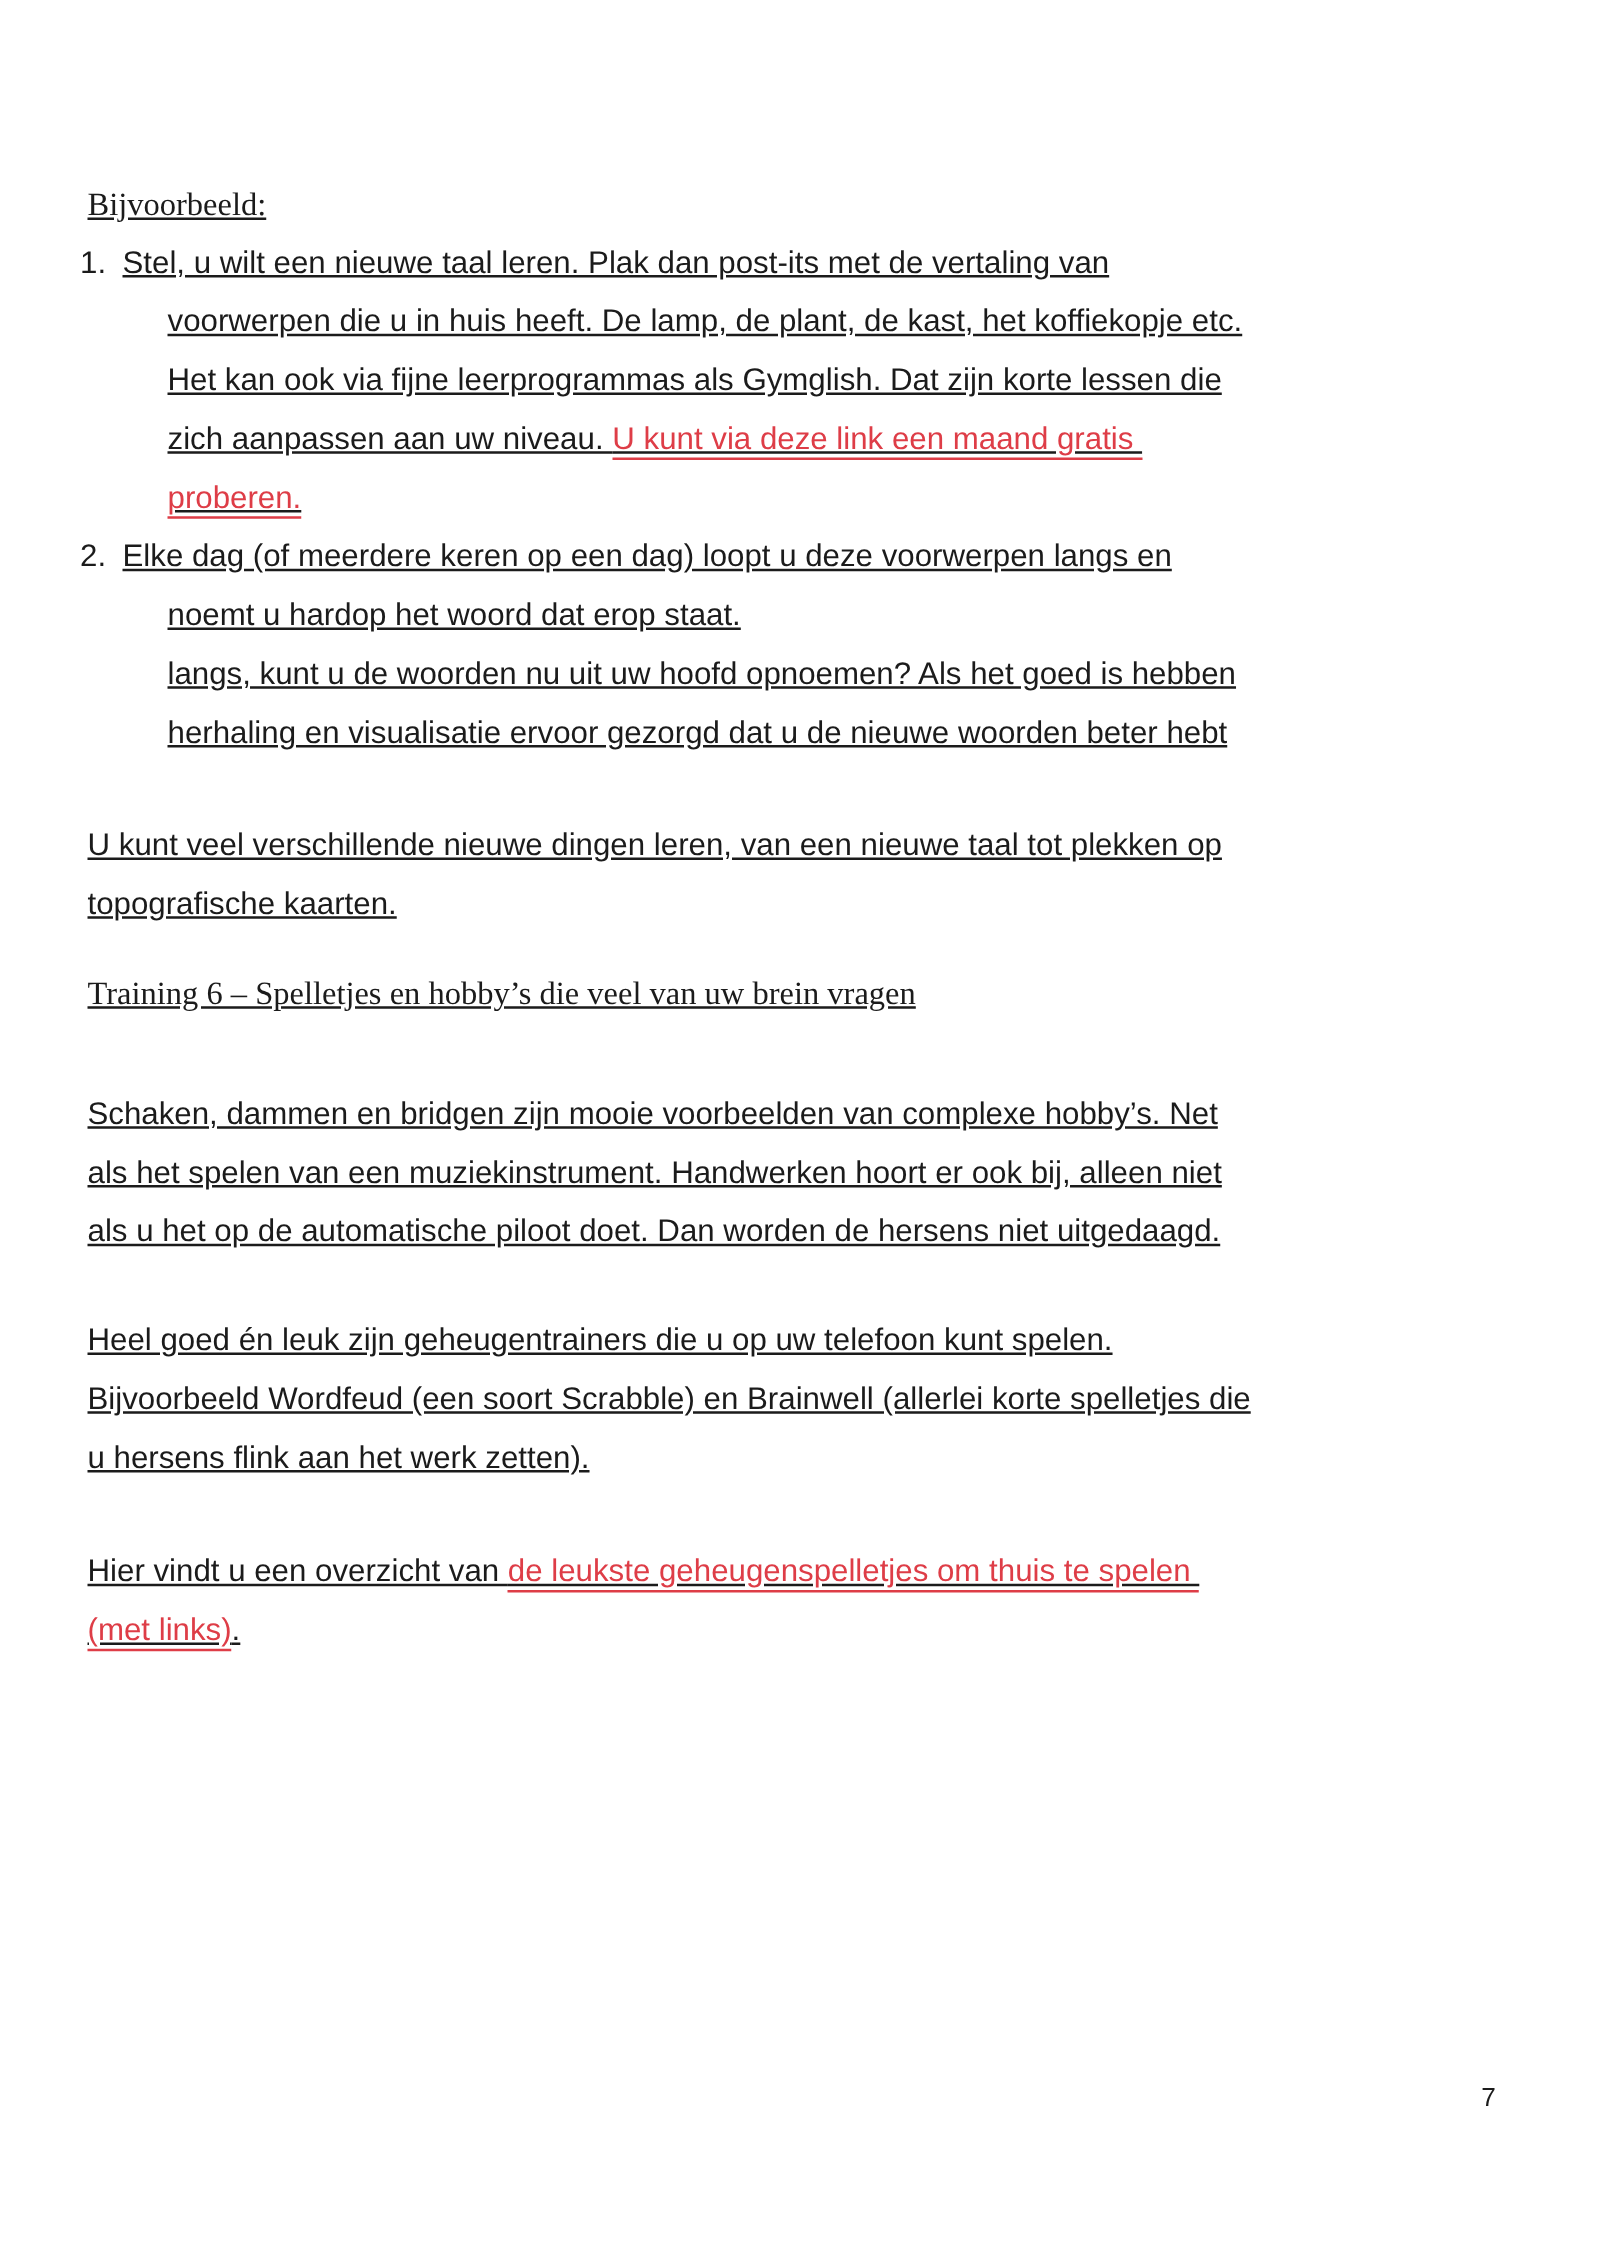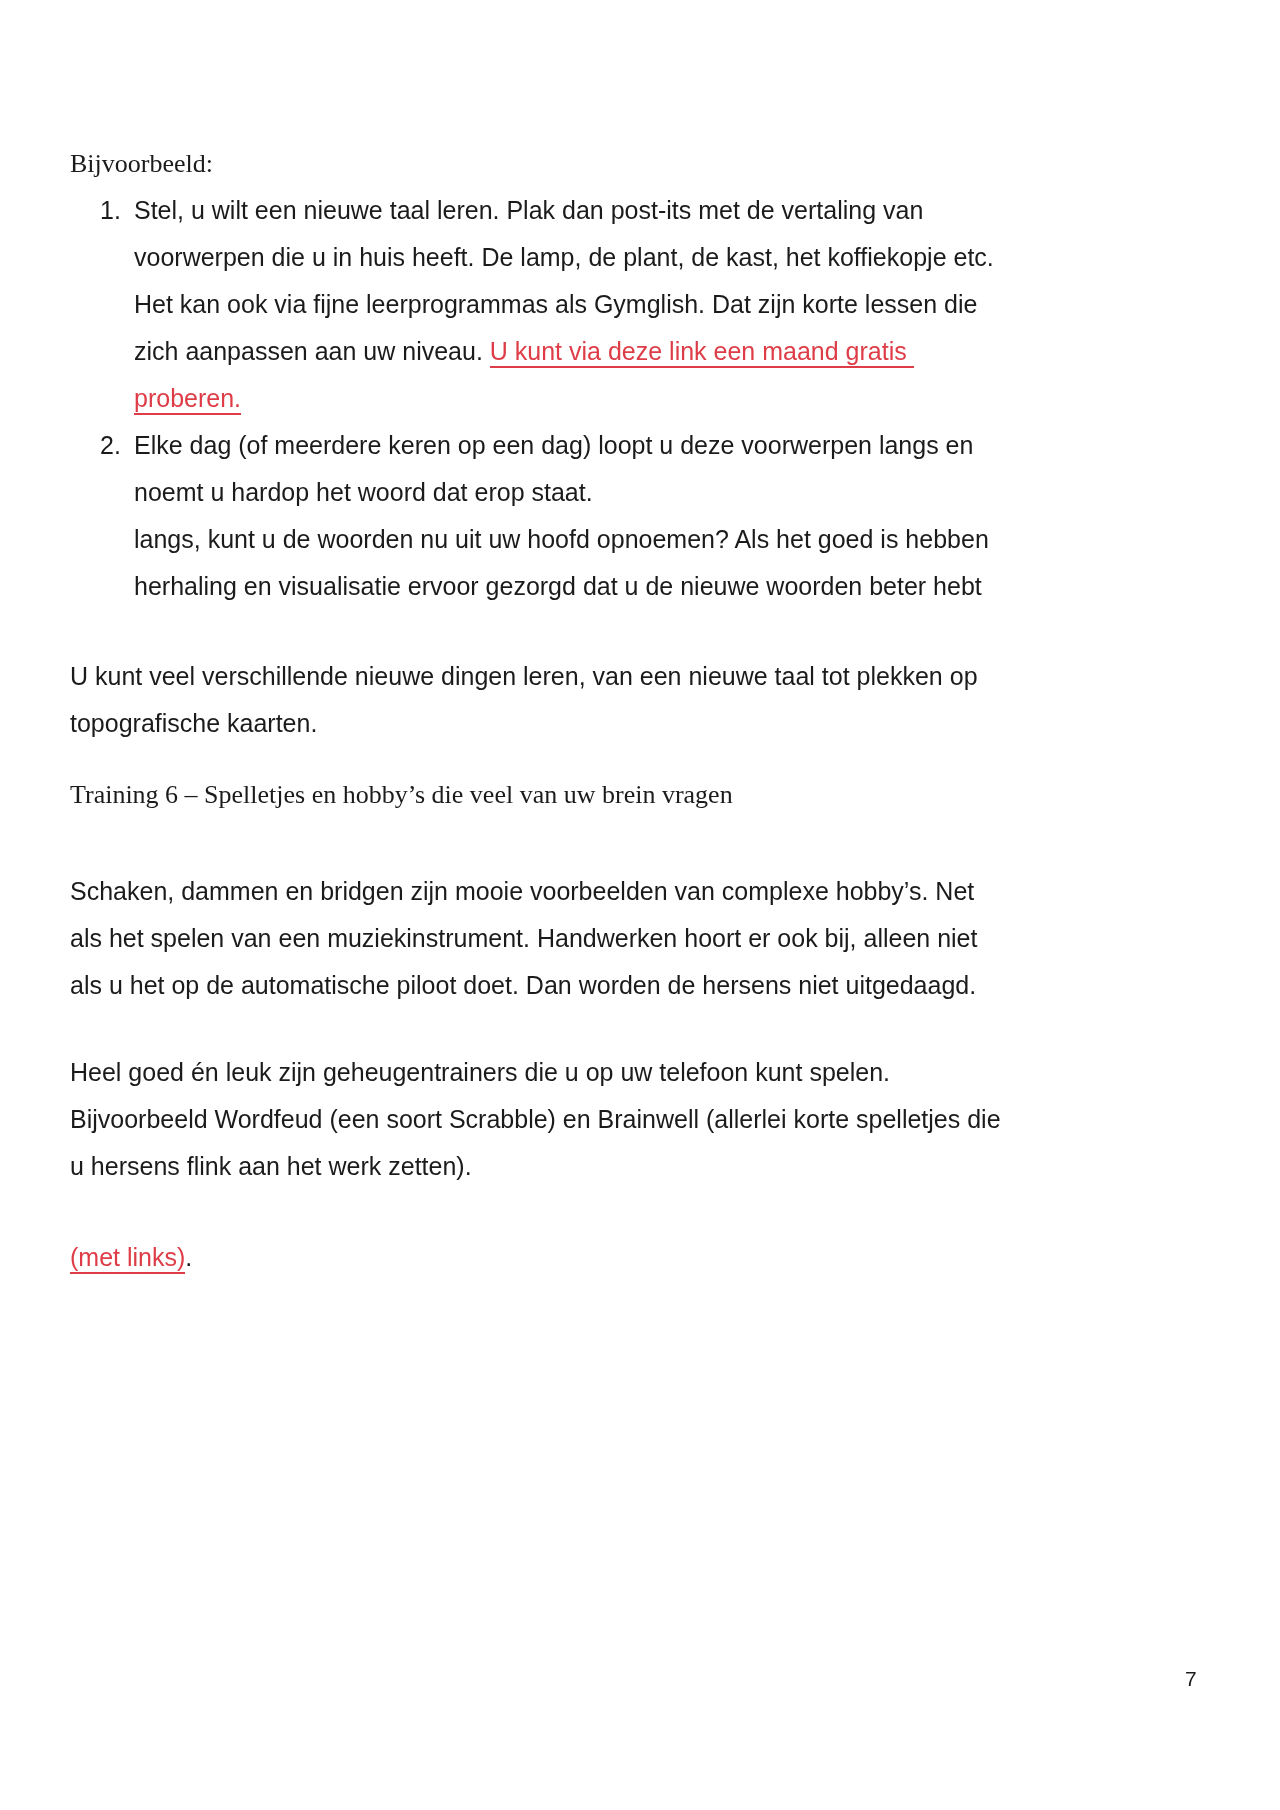--- a/index.html
+++ b/index.html
@@ -15,34 +15,35 @@
     overflow: hidden;
     box-sizing: border-box;
     font-family: "Liberation Sans", sans-serif;
     color: #1b1b1b;
   }
   #doc-body {
     position: absolute;
     top: 140px;
     left: 0;
     width: 1027px;
+    text-decoration: underline;
   }
   .line {
     height: 47px;
     line-height: 47px;
     font-size: 25px;
     white-space: nowrap;
     margin-left: 70px;
   }
   .line.heading {
     font-family: "Liberation Serif", serif;
     font-size: 26px;
   }
   .line.list-first {
-    margin-left: 100px;
+    margin-left: 64px;
   }
   .lnum {
     display: inline-block;
     width: 34px;
   }
   .line.list-cont {
     margin-left: 134px;
   }
   .link {
     color: var(--link-red);
@@ -87,16 +88,17 @@
       <div class="line heading">Training 6 – Spelletjes en hobby’s die veel van uw brein vragen</div>
       <div class="spacer sp-50"></div>
       <div class="line para">Schaken, dammen en bridgen zijn mooie voorbeelden van complexe hobby’s. Net</div>
       <div class="line para">als het spelen van een muziekinstrument. Handwerken hoort er ook bij, alleen niet</div>
       <div class="line para">als u het op de automatische piloot doet. Dan worden de hersens niet uitgedaagd.</div>
       <div class="spacer sp-40"></div>
       <div class="line para">Heel goed én leuk zijn geheugentrainers die u op uw telefoon kunt spelen.</div>
       <div class="line para">Bijvoorbeeld Wordfeud (een soort Scrabble) en Brainwell (allerlei korte spelletjes die</div>
       <div class="line para">u hersens flink aan het werk zetten).</div>
       <div class="spacer sp-44"></div>
+      <div class="line para">Hier vindt u een overzicht van <span class="link">de leukste geheugenspelletjes om thuis te spelen&nbsp;</span></div>
       <div class="line para"><span class="link">(met links)</span>.</div>
     </div>
   <div class="page-number">7</div>
 </div>
 
 </body></html>

